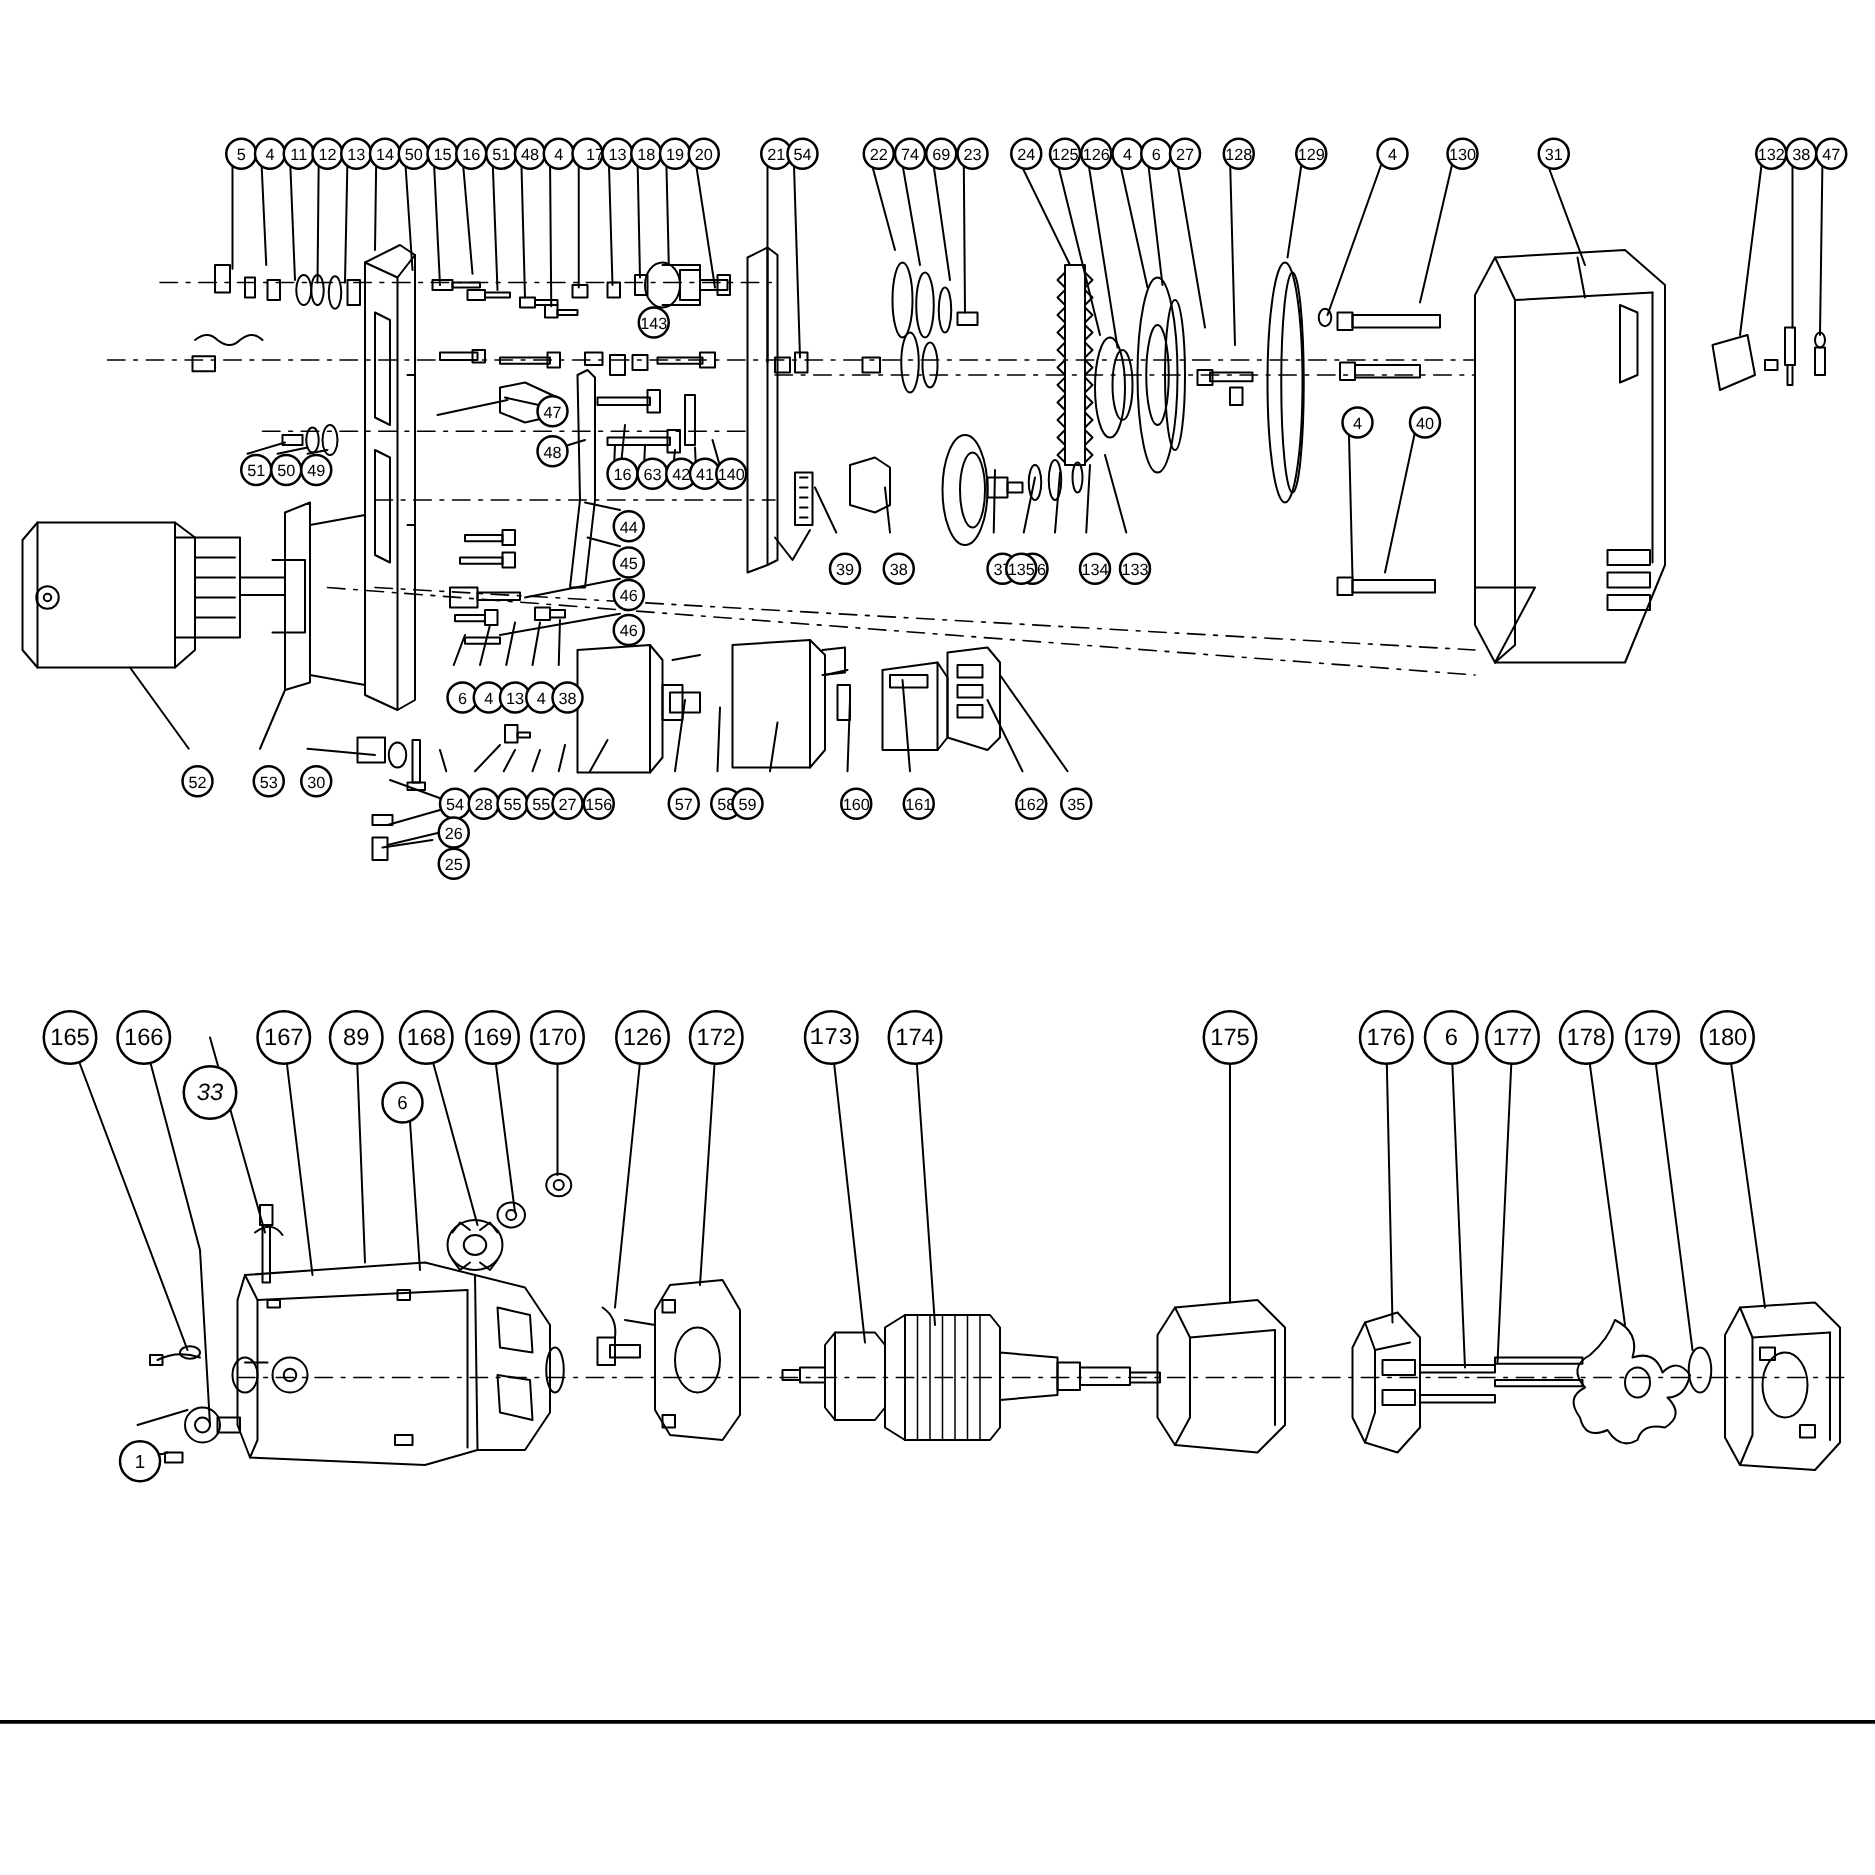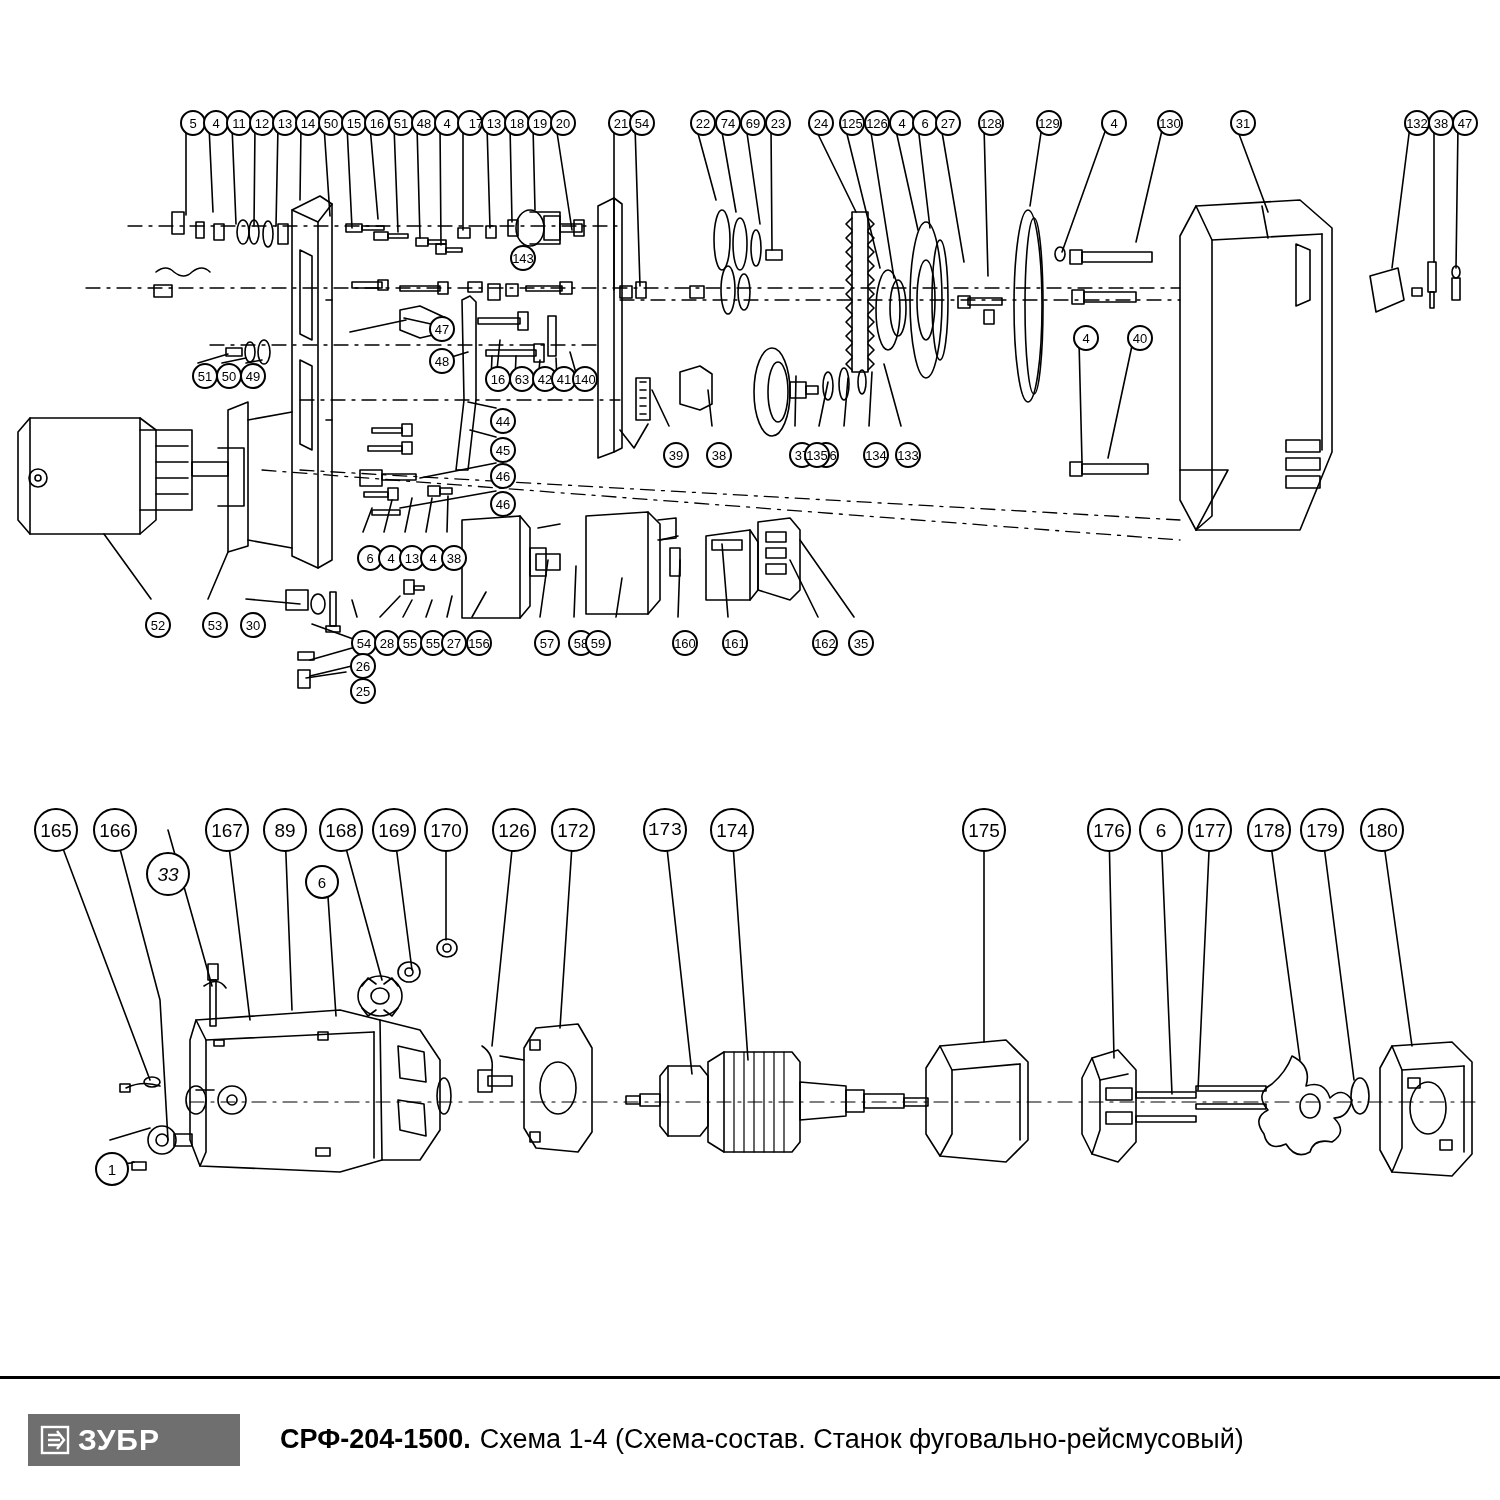--- a/index.html
+++ b/index.html
@@ -628,30 +628,14 @@
       <div class="callout lg" style="left: 1139px; top: 808px;">6</div>
       <div class="callout lg" style="left: 1188px; top: 808px;">177</div>
       <div class="callout lg" style="left: 1247px; top: 808px;">178</div>
       <div class="callout lg" style="left: 1300px; top: 808px;">179</div>
       <div class="callout lg" style="left: 1360px; top: 808px;">180</div>
       <div class="callout md" style="left: 305px; top: 865px;">6</div>
       <div class="callout md" style="left: 95px; top: 1152px;">1</div>
     </div>
 
   <div id="footer-rule"></div>
-  <div id="footer">
-    <div id="brand-logo">
-      <span class="mark">
-        <svg width="30" height="30" viewBox="0 0 30 30" aria-hidden="true">
-          <rect x="2" y="2" width="26" height="26" fill="none" stroke="#ffffff" stroke-width="2.4"></rect>
-          <path d="M8 10 L20 10 M8 15 L20 15 M8 20 L20 20" stroke="#ffffff" stroke-width="2.4" fill="none"></path>
-          <path d="M17 6 L24 15 L17 24" stroke="#ffffff" stroke-width="2.4" fill="none"></path>
-        </svg>
-      </span>
-      <span class="word">ЗУБР</span>
-    </div>
-    <div id="footer-caption">
-      <span class="model">СРФ-204-1500.</span>
-      <span class="desc">Схема 1-4 (Схема-состав. Станок фуговально-рейсмусовый)</span>
-    </div>
-  </div>
 
 </div>
 
 </body></html>

